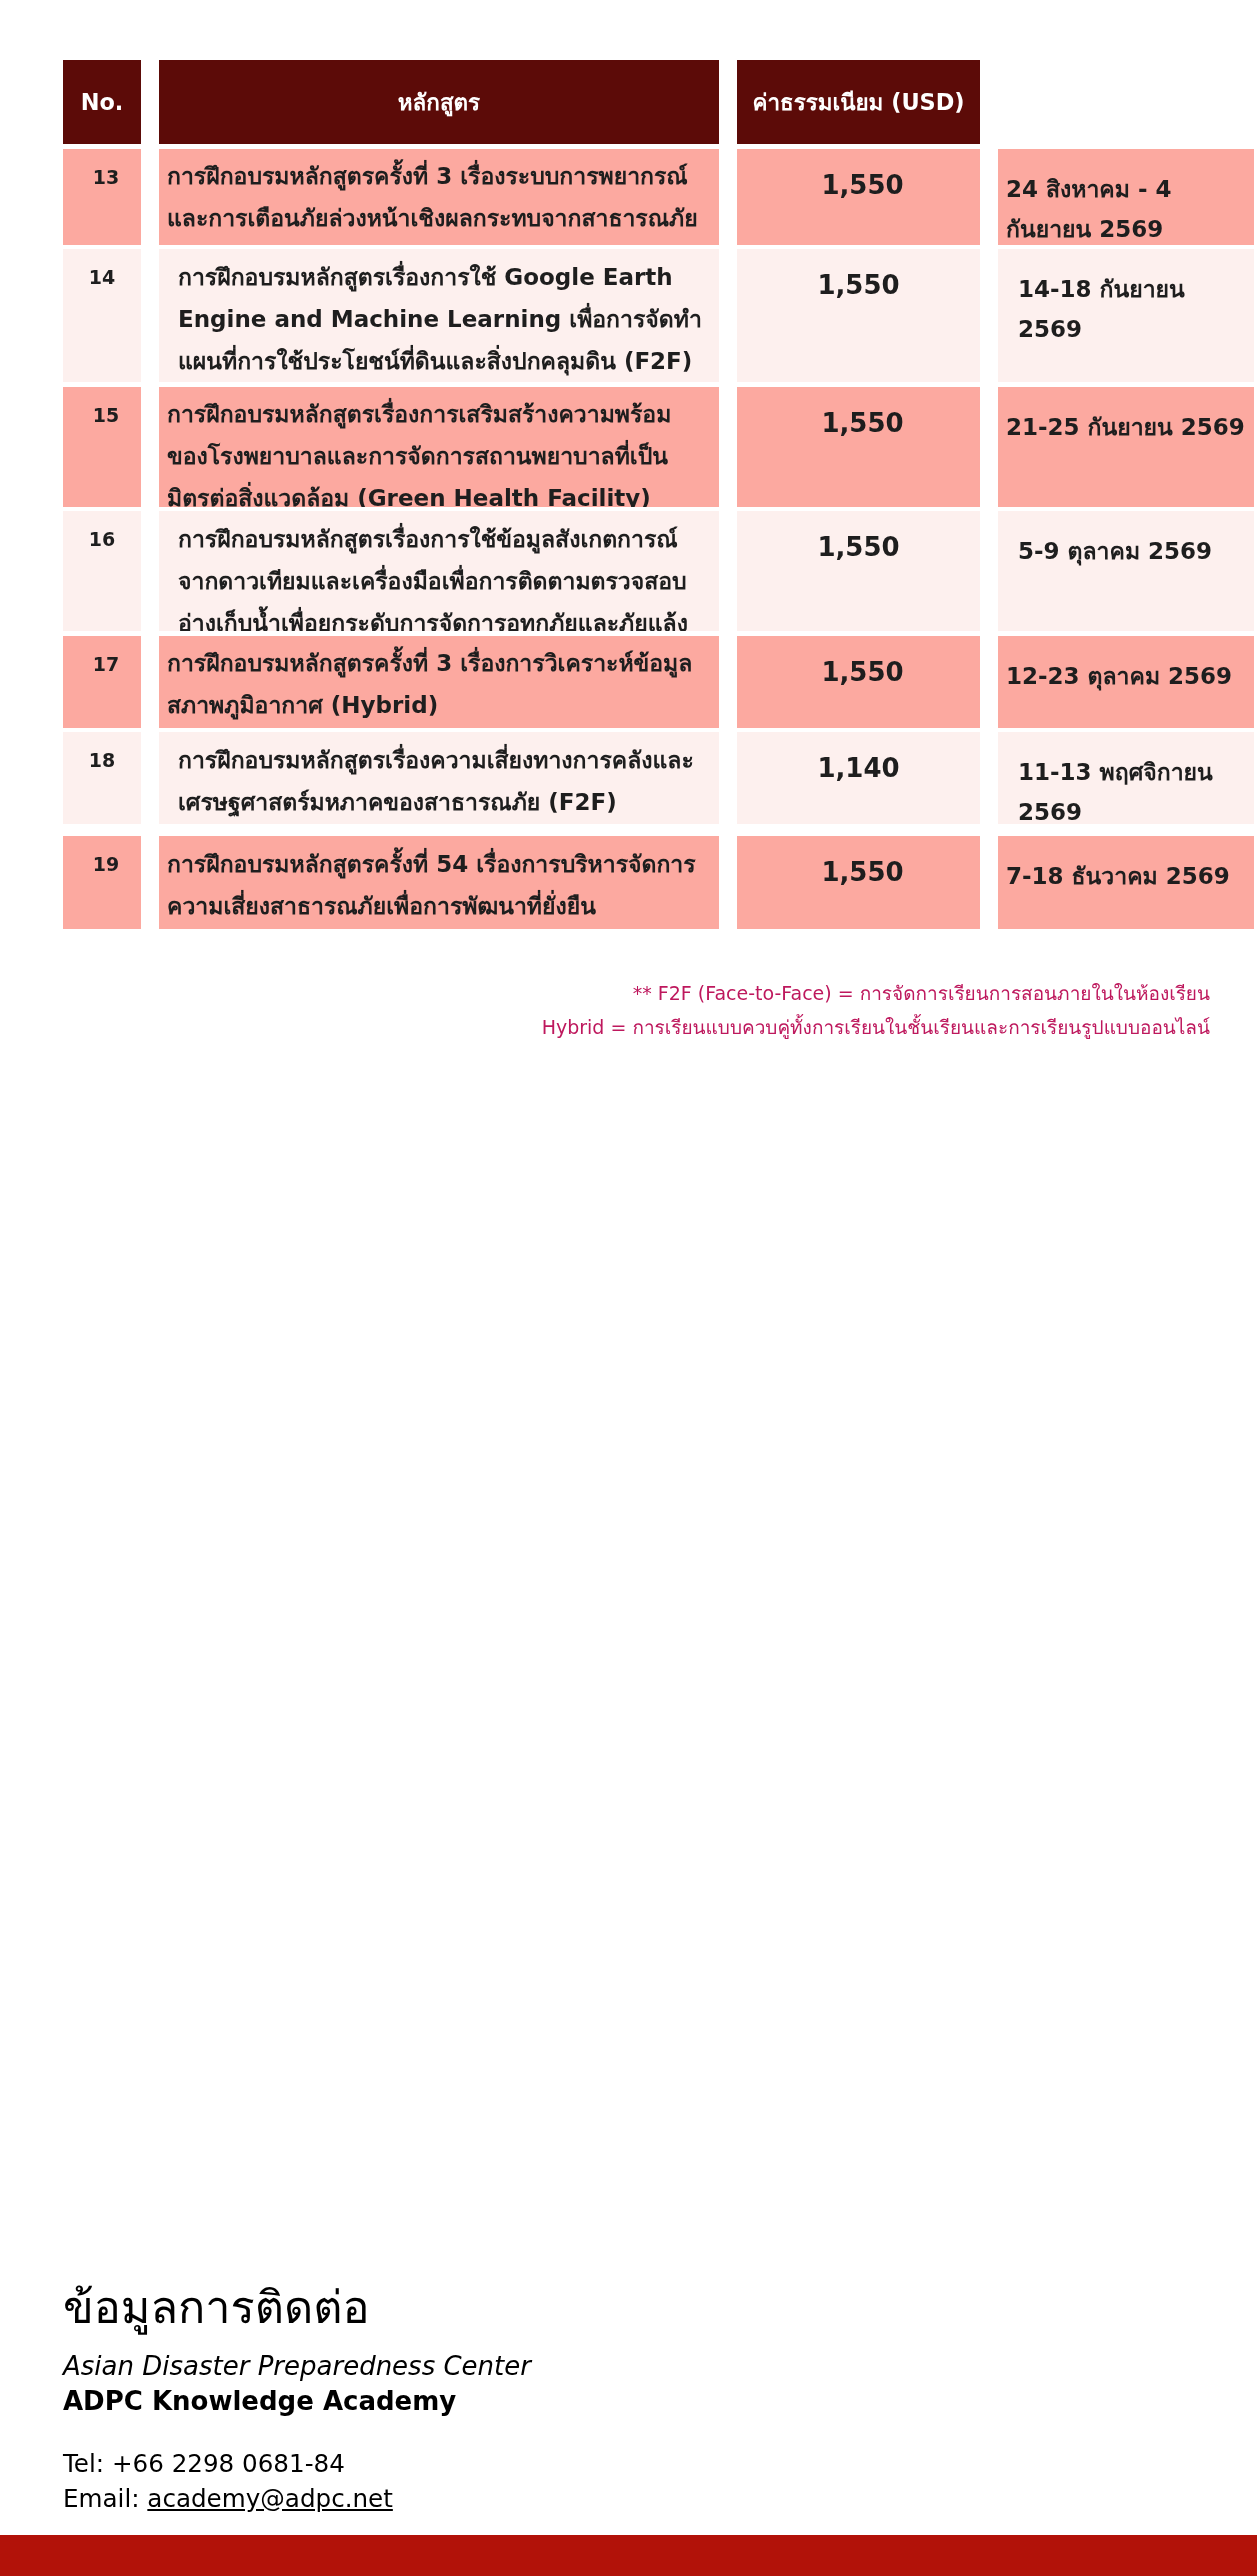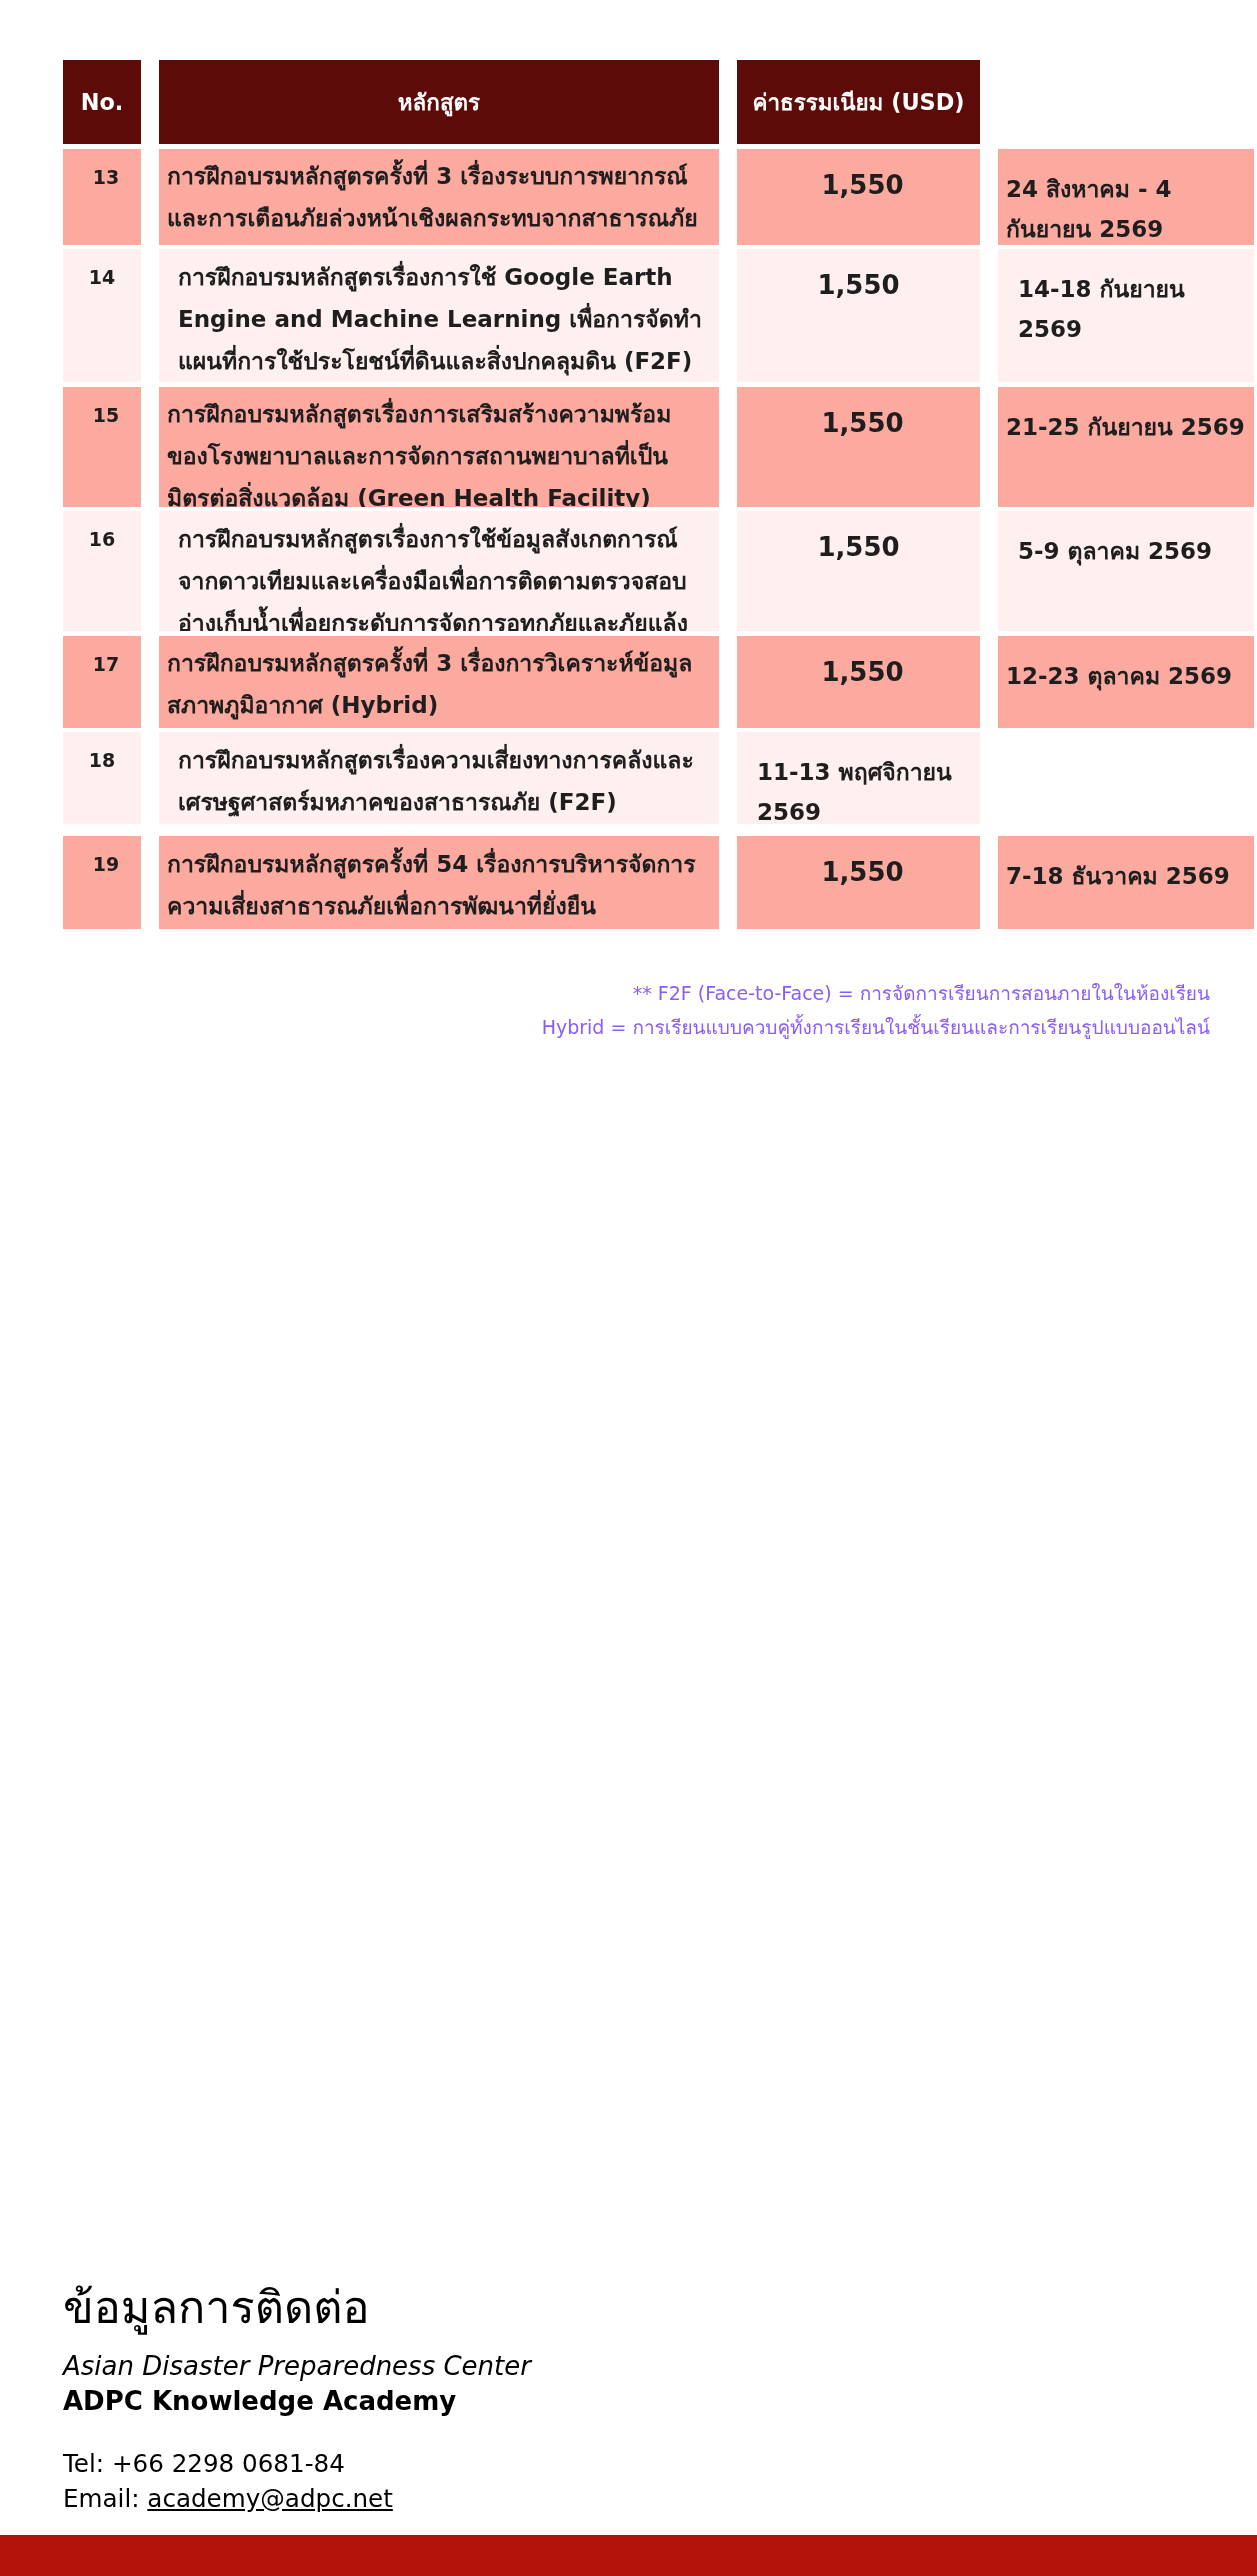--- a/index.html
+++ b/index.html
@@ -21,21 +21,21 @@
   }
   .shade-a .cell{background:var(--row-salmon,#fca9a0);padding-left:8px;}
   .shade-b .cell{background:var(--row-light,#fdf0ee);}
   .c-no{font-size:19px;text-align:center;padding-top:17px;}
   .c-course{font-size:23px;line-height:42px;padding:6.7px 15.7px 0 19px;}
   .c-fee{font-size:26px;text-align:center;padding-top:21px;}
   .c-date{font-size:23px;line-height:40px;padding:20px 5.6px 0 20px;}
   
   .notes{
     position:absolute;top:976px;right:48px;
-    text-align:right;font-size:19px;line-height:34px;color:#8b5cf6;
+    text-align:right;font-size:19px;line-height:34px;color:#be185d;
   }
   
   .contact{position:absolute;left:63px;top:2280px;color:#000000;}
   .contact-heading{font-size:45px;line-height:1.25;font-weight:500;}
   .contact-org{font-size:26px;margin-top:14.5px;line-height:1.2;font-style:italic;}
   .contact-academy{font-size:26px;font-weight:bold;margin-top:4.5px;line-height:1.2;}
   .contact-tel{font-size:24.6px;margin-top:31px;line-height:1.2;}
   .contact-email{font-size:24.6px;margin-top:5.6px;line-height:1.2;}
   .contact-email a{color:#000000;text-decoration:underline;}
   
@@ -80,20 +80,21 @@
       </div>
       <div class="t-row body shade-a" style="height: 92px; margin-top: 4.5px;">
         <div class="cell c-no">17</div>
         <div class="cell c-course">การฝึกอบรมหลักสูตรครั้งที่ 3 เรื่องการวิเคราะห์ข้อมูลสภาพภูมิอากาศ (Hybrid)</div>
         <div class="cell c-fee">1,550</div>
         <div class="cell c-date">12-23 ตุลาคม 2569</div>
       </div>
       <div class="t-row body shade-b" style="height: 92px; margin-top: 4.5px;">
         <div class="cell c-no">18</div>
         <div class="cell c-course">การฝึกอบรมหลักสูตรเรื่องความเสี่ยงทางการคลังและเศรษฐศาสตร์มหภาคของสาธารณภัย (F2F)</div>
+        <div class="cell c-fee">1,140</div>
         <div class="cell c-date">11-13 พฤศจิกายน 2569</div>
       </div>
       <div class="t-row body shade-a" style="height: 93px; margin-top: 12px;">
         <div class="cell c-no">19</div>
         <div class="cell c-course">การฝึกอบรมหลักสูตรครั้งที่ 54 เรื่องการบริหารจัดการความเสี่ยงสาธารณภัยเพื่อการพัฒนาที่ยั่งยืน (Hybrid)</div>
         <div class="cell c-fee">1,550</div>
         <div class="cell c-date">7-18 ธันวาคม 2569</div>
       </div>
     </div>
 </div>

